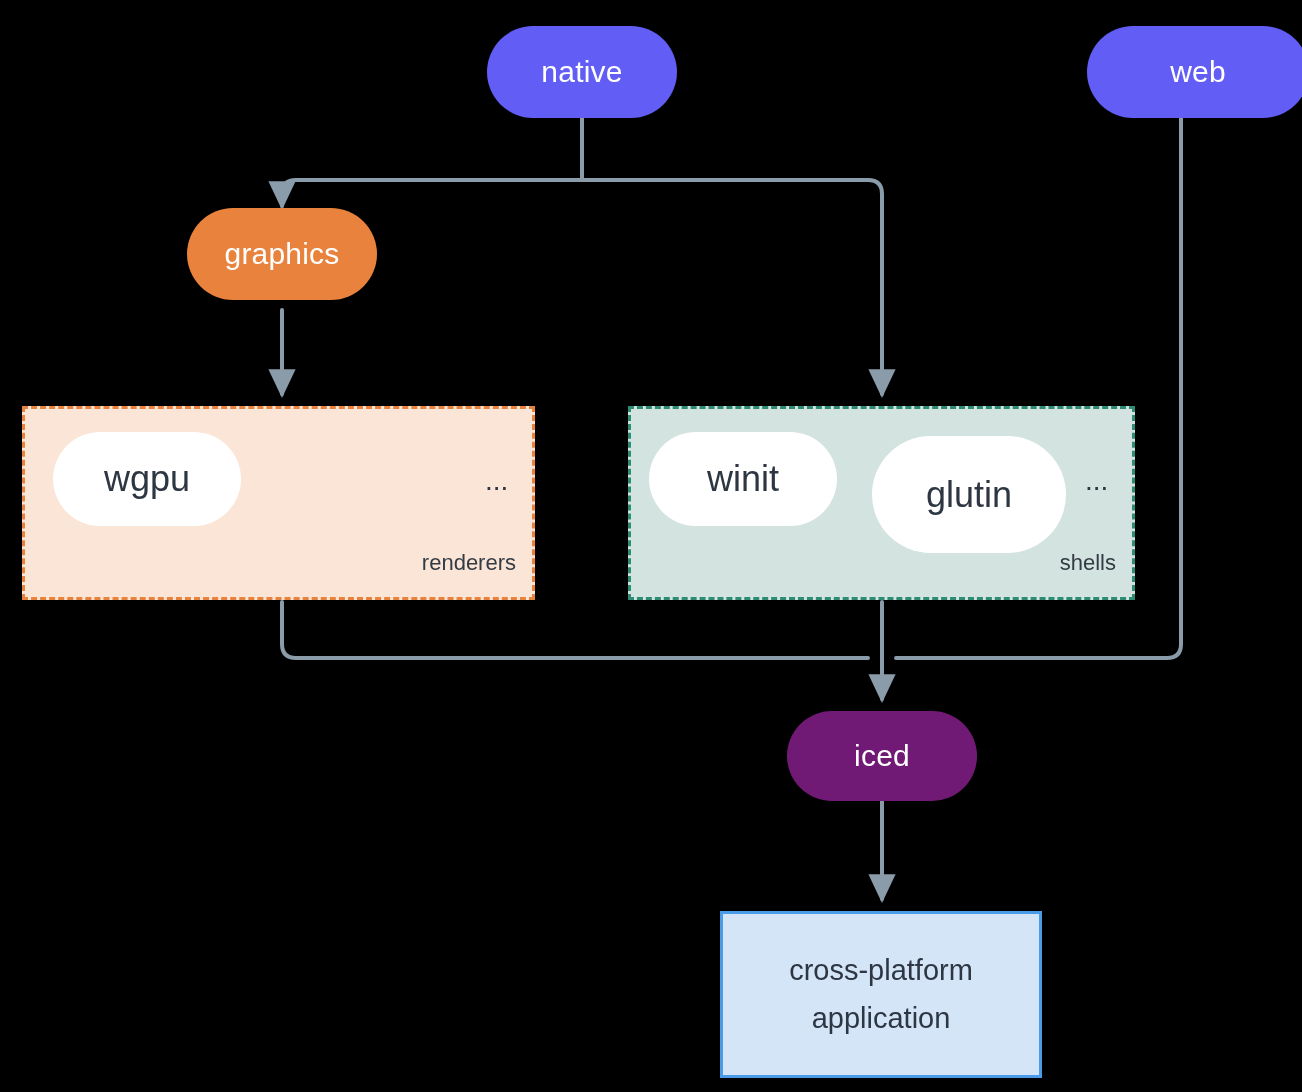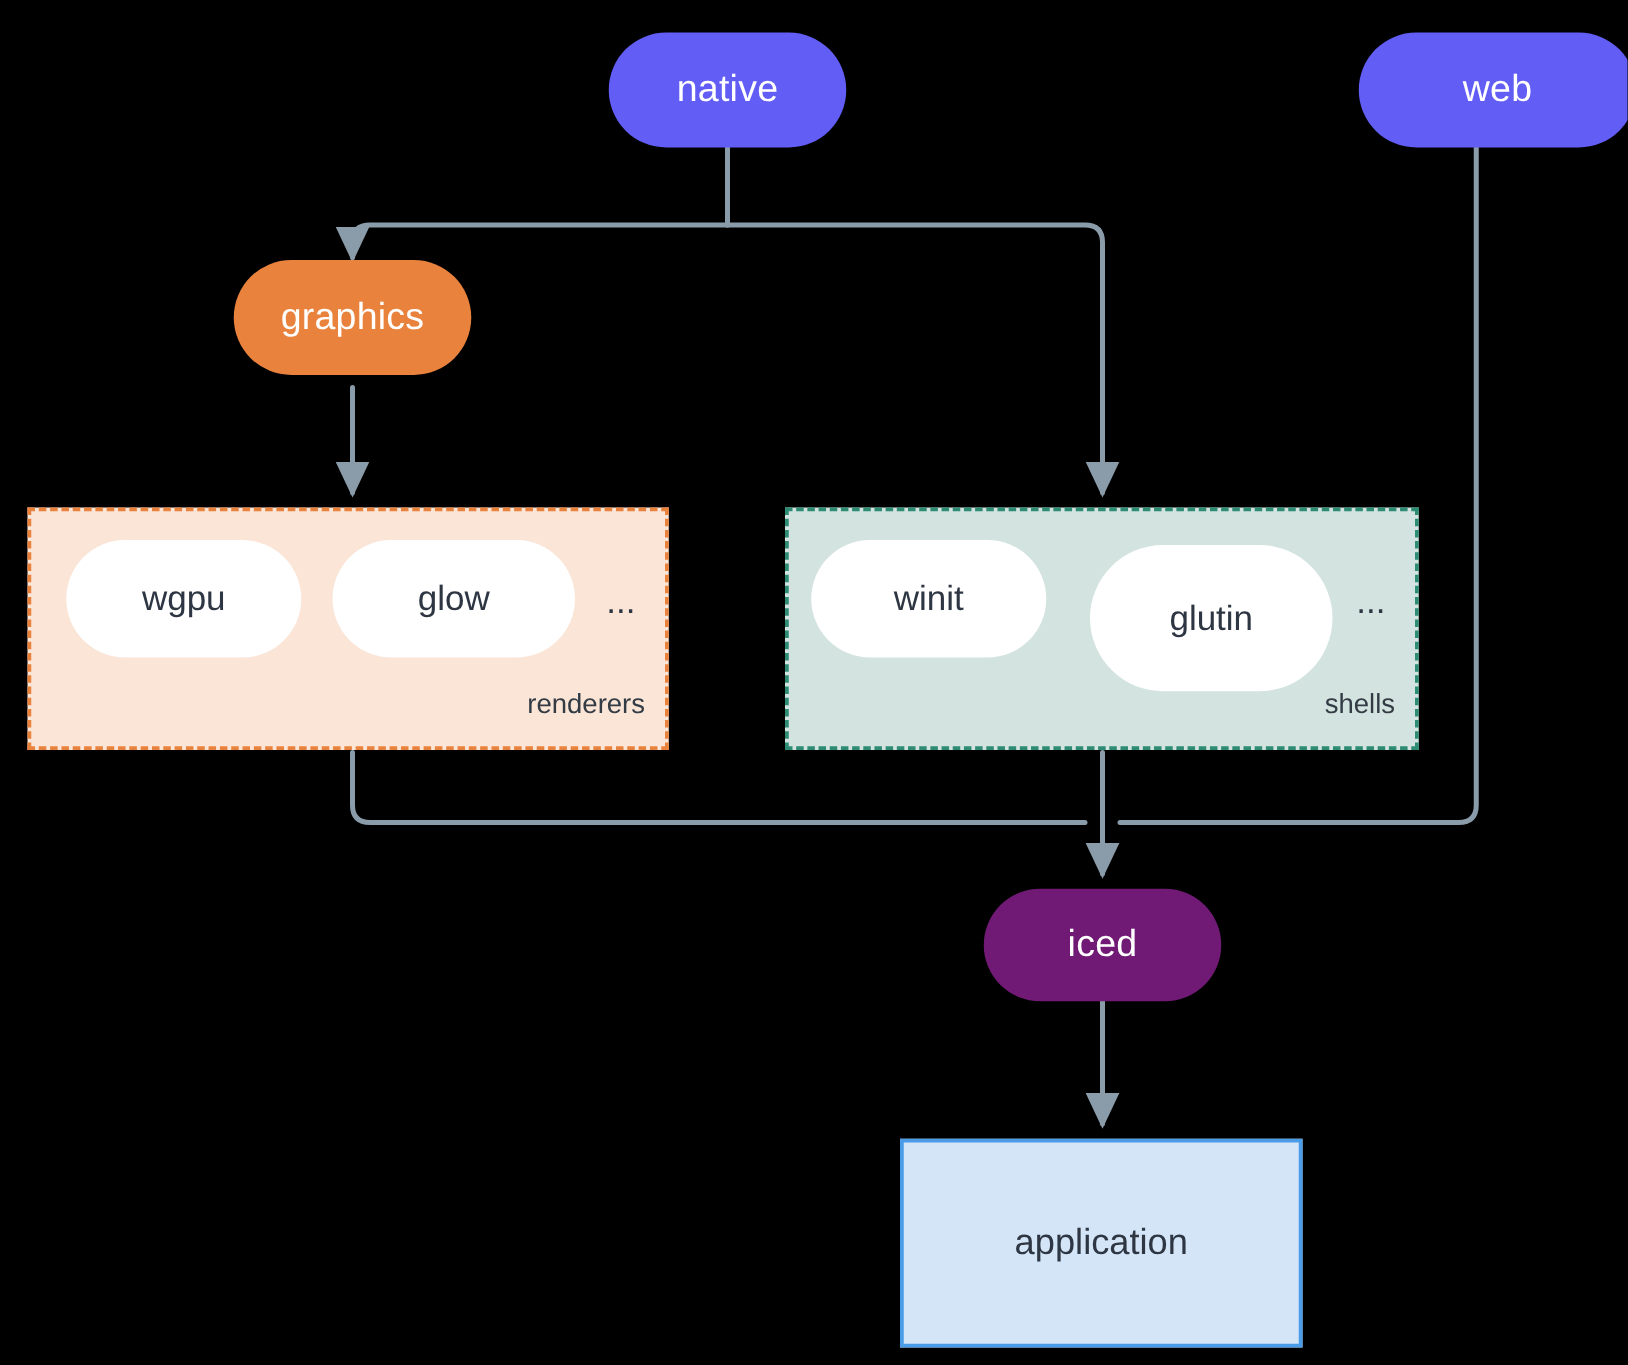--- a/index.html
+++ b/index.html
@@ -82,21 +82,21 @@
 
   
   .inner-pill {
     position: absolute;
     display: flex;
     align-items: center;
     justify-content: center;
     background: #FFFFFF;
     border-radius: 999px;
     color: #2D3642;
-    font-size: 28px;
+    font-size: 36px;
     line-height: 1;
     white-space: nowrap;
   }
   .ip-wgpu   { left: 28px;  top: 23px; width: 188px; height: 94px; }
   .ip-glow   { left: 241px; top: 23px; width: 194px; height: 94px; }
   .ip-winit  { left: 18px;  top: 23px; width: 188px; height: 94px; }
   .ip-glutin { left: 241px; top: 27px; width: 194px; height: 117px; }
 
   .ellipsis {
     position: absolute;
@@ -168,39 +168,37 @@
   </div>
 
   <div class="pill pill-graphics">
     <span>graphics</span>
   </div>
 
   <div class="group group-renderers">
     <div class="inner-pill ip-wgpu">
       <span>wgpu</span>
     </div>
-    <div class="inner-pill ip-glow">
-      <span>glow</span>
-    </div>
     <div class="ellipsis el-renderers">...</div>
     <div class="group-label">renderers</div>
   </div>
 
   <div class="group group-shells">
     <div class="inner-pill ip-winit">
       <span>winit</span>
     </div>
     <div class="inner-pill ip-glutin">
       <span>glutin</span>
     </div>
     <div class="ellipsis el-shells">...</div>
     <div class="group-label">shells</div>
   </div>
 
   <div class="pill pill-iced">
     <span>iced</span>
   </div>
 
   <div class="app-box">
+    <span>cross-platform</span>
     <span>application</span>
   </div>
 
 </div>
 
 </body></html>

